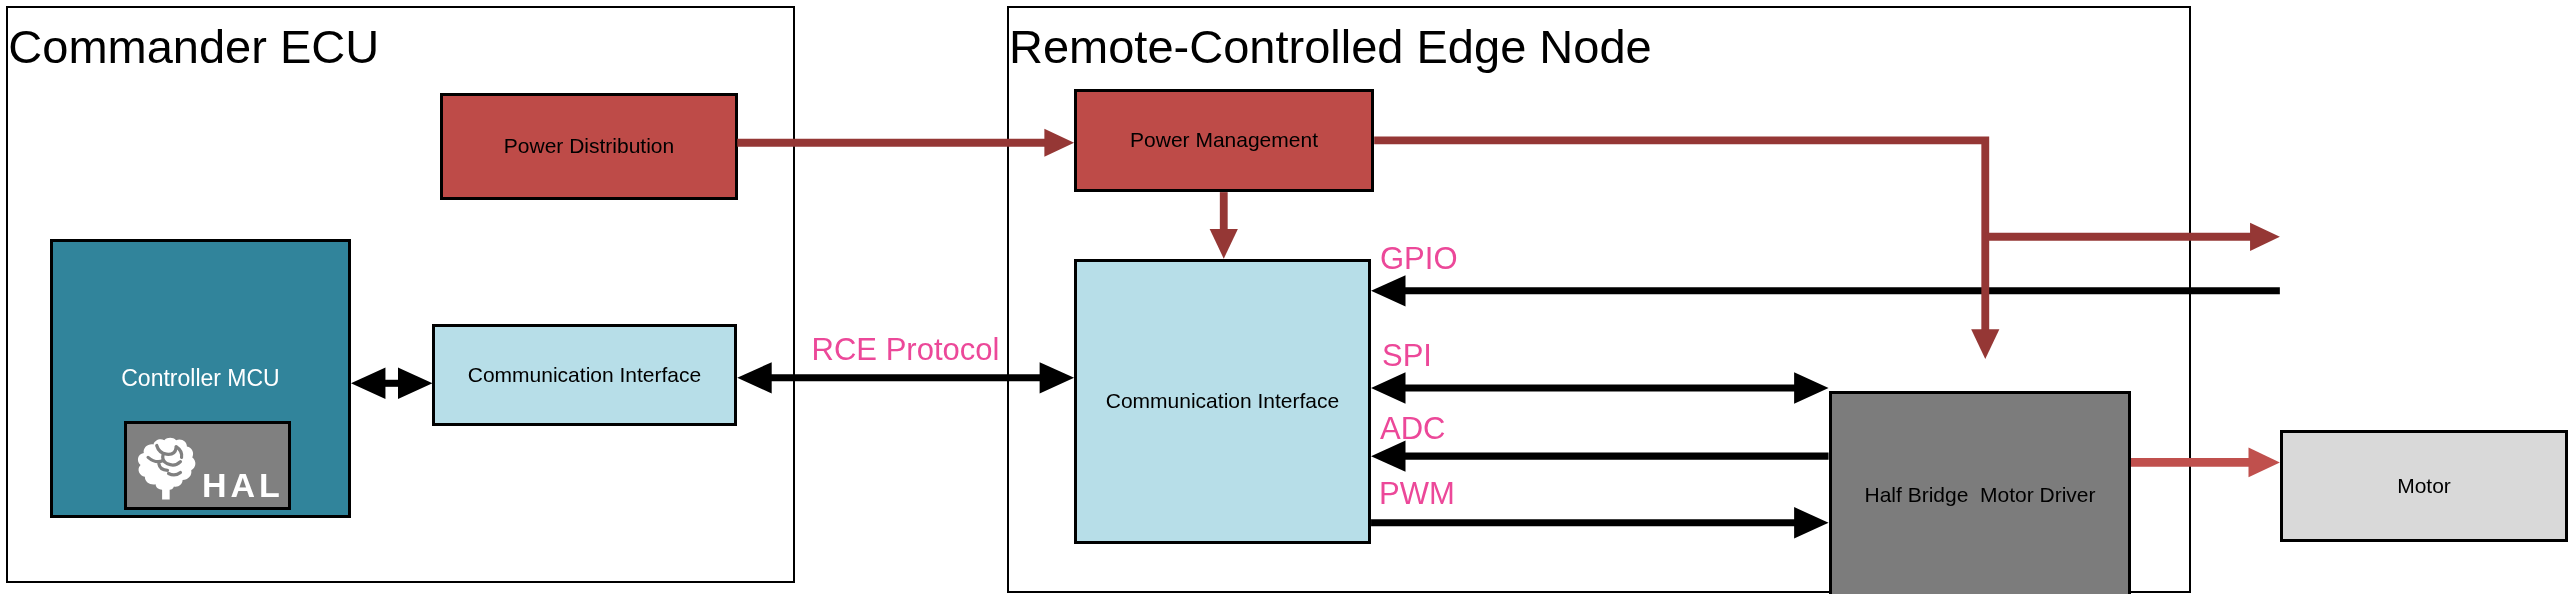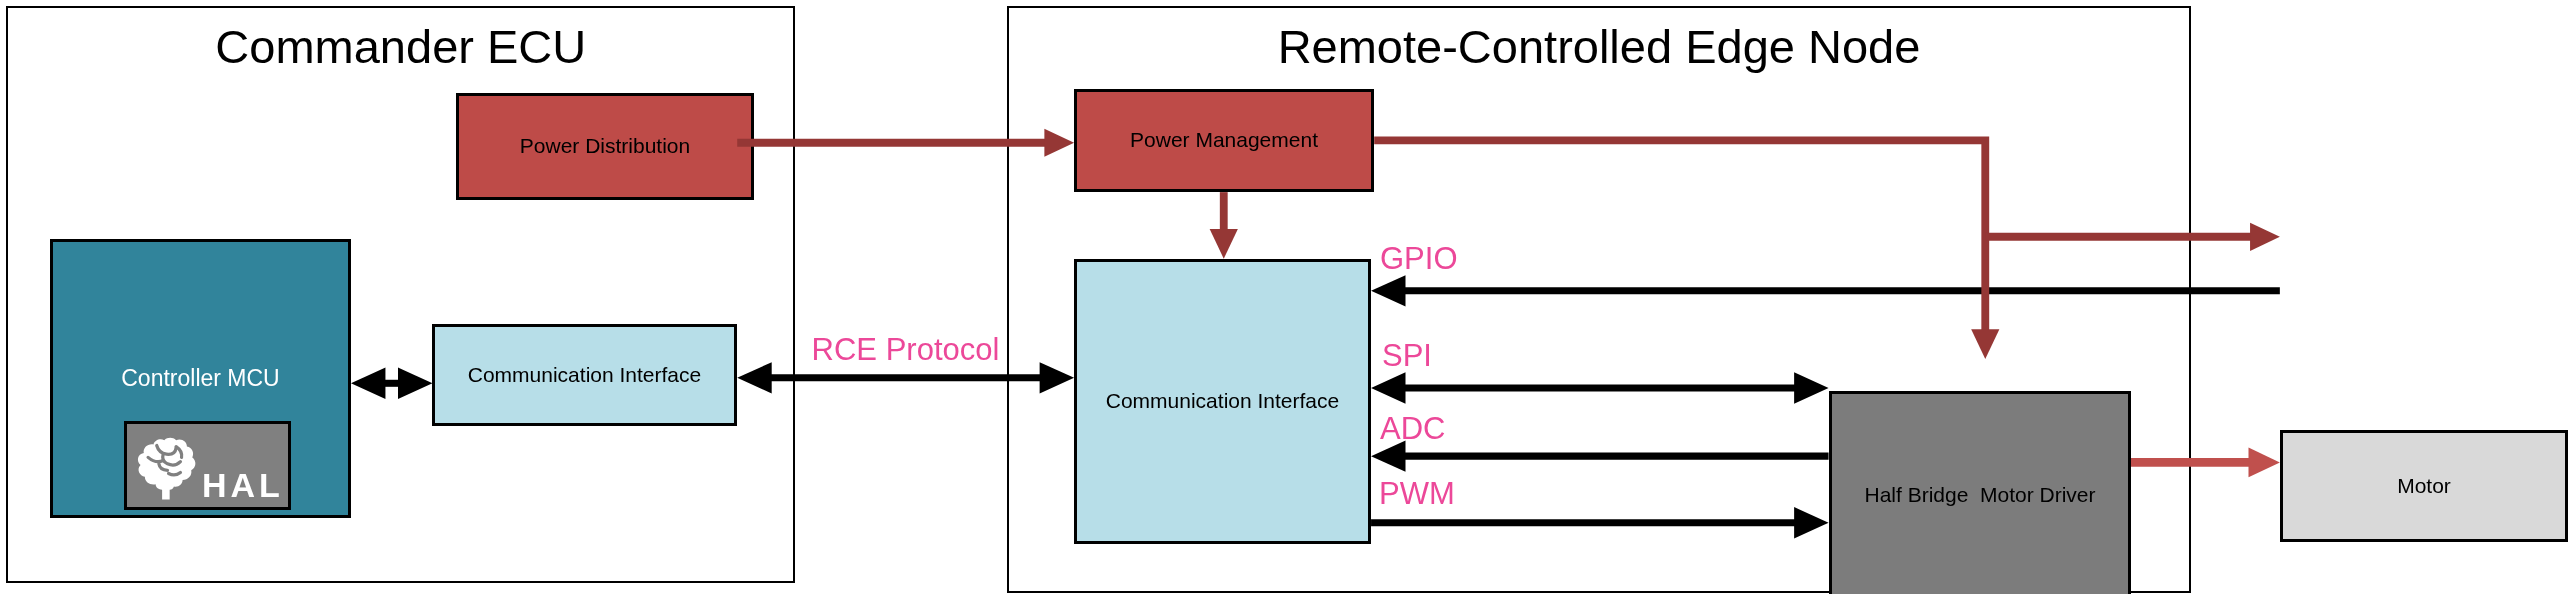--- a/index.html
+++ b/index.html
@@ -3,21 +3,21 @@
 <meta charset="utf-8">
 <style>
   html,body{margin:0;padding:0;background:#fff;}
   #stage{
     position:relative;width:2576px;height:595px;background:#fff;overflow:hidden;
     font-family:"Liberation Sans","DejaVu Sans",sans-serif;color:#000;
   }
   .outer-box{position:absolute;background:#fff;border:2.4px solid #000;box-sizing:border-box;}
   .node-box{position:absolute;border:3.1px solid #000;box-sizing:border-box;
     display:flex;align-items:center;justify-content:center;text-align:center;}
-  .big-title{position:absolute;left:0;right:0;top:12.5px;text-align:center;
+  .big-title{position:absolute;left:0;right:0;top:12.5px;
     font-size:47px;line-height:1.1;color:#000;}
   .lbl{white-space:pre-wrap;font-size:21px;line-height:1.25;}
   .bus-label{position:absolute;font-size:31px;line-height:1.15;color:#ec4899;}
   .box-red{background:var(--power_red);}
   .box-teal{background:var(--mcu_teal);color:#fff;font-size:23px;}
   .box-blue{background:var(--comm_blue);}
   .box-hal{background:var(--hal_gray);color:#fff;}
   .box-driver{background:var(--driver_gray);}
   .box-ext{background:var(--external_gray);}
   #arrows{position:absolute;left:0;top:0;pointer-events:none;}
@@ -36,21 +36,21 @@
 <div id="stage">
 
   <div class="outer-box" style="left:6.3px;top:6.3px;width:789px;height:577px;">
     <div class="big-title">Commander ECU</div>
   </div>
 
   <div class="outer-box" style="left:1007px;top:6.3px;width:1184px;height:587px;">
     <div class="big-title">Remote-Controlled Edge Node</div>
   </div>
 
-  <div class="node-box box-red" style="left:456px;top:93px;width:298px;height:107px;">
+  <div class="node-box box-red" style="left:440px;top:93px;width:298px;height:107px;">
     <span class="lbl">Power Distribution</span>
   </div>
 
   <div class="node-box box-teal" style="left:50px;top:239px;width:301px;height:279px;">
     <span class="lbl" style="font-size:23px;">Controller MCU</span>
     <div class="node-box box-hal" style="left:71px;top:179px;width:167px;height:89px;justify-content:flex-start;">
       <div class="hal-inner">
         <span style="display:inline-flex;">
           <svg width="69" height="72" viewBox="0 0 64 66">
             <path fill="#ffffff" d="M27 64 v-9 c-3 0-6-2-6-5 -5 1-10-2-10-7 -5-1-8-7-4-11 -4-3-3-10 3-11 -1-5 4-9 9-8 1-4 6-6 10-4 3-3 8-3 11 0 5-2 10 1 10 6 5 1 7 6 5 10 4 3 4 9-1 12 1 5-3 9-8 9 0 4-4 7-8 6 -1 2-2 3-4 3 v9 z"></path>

